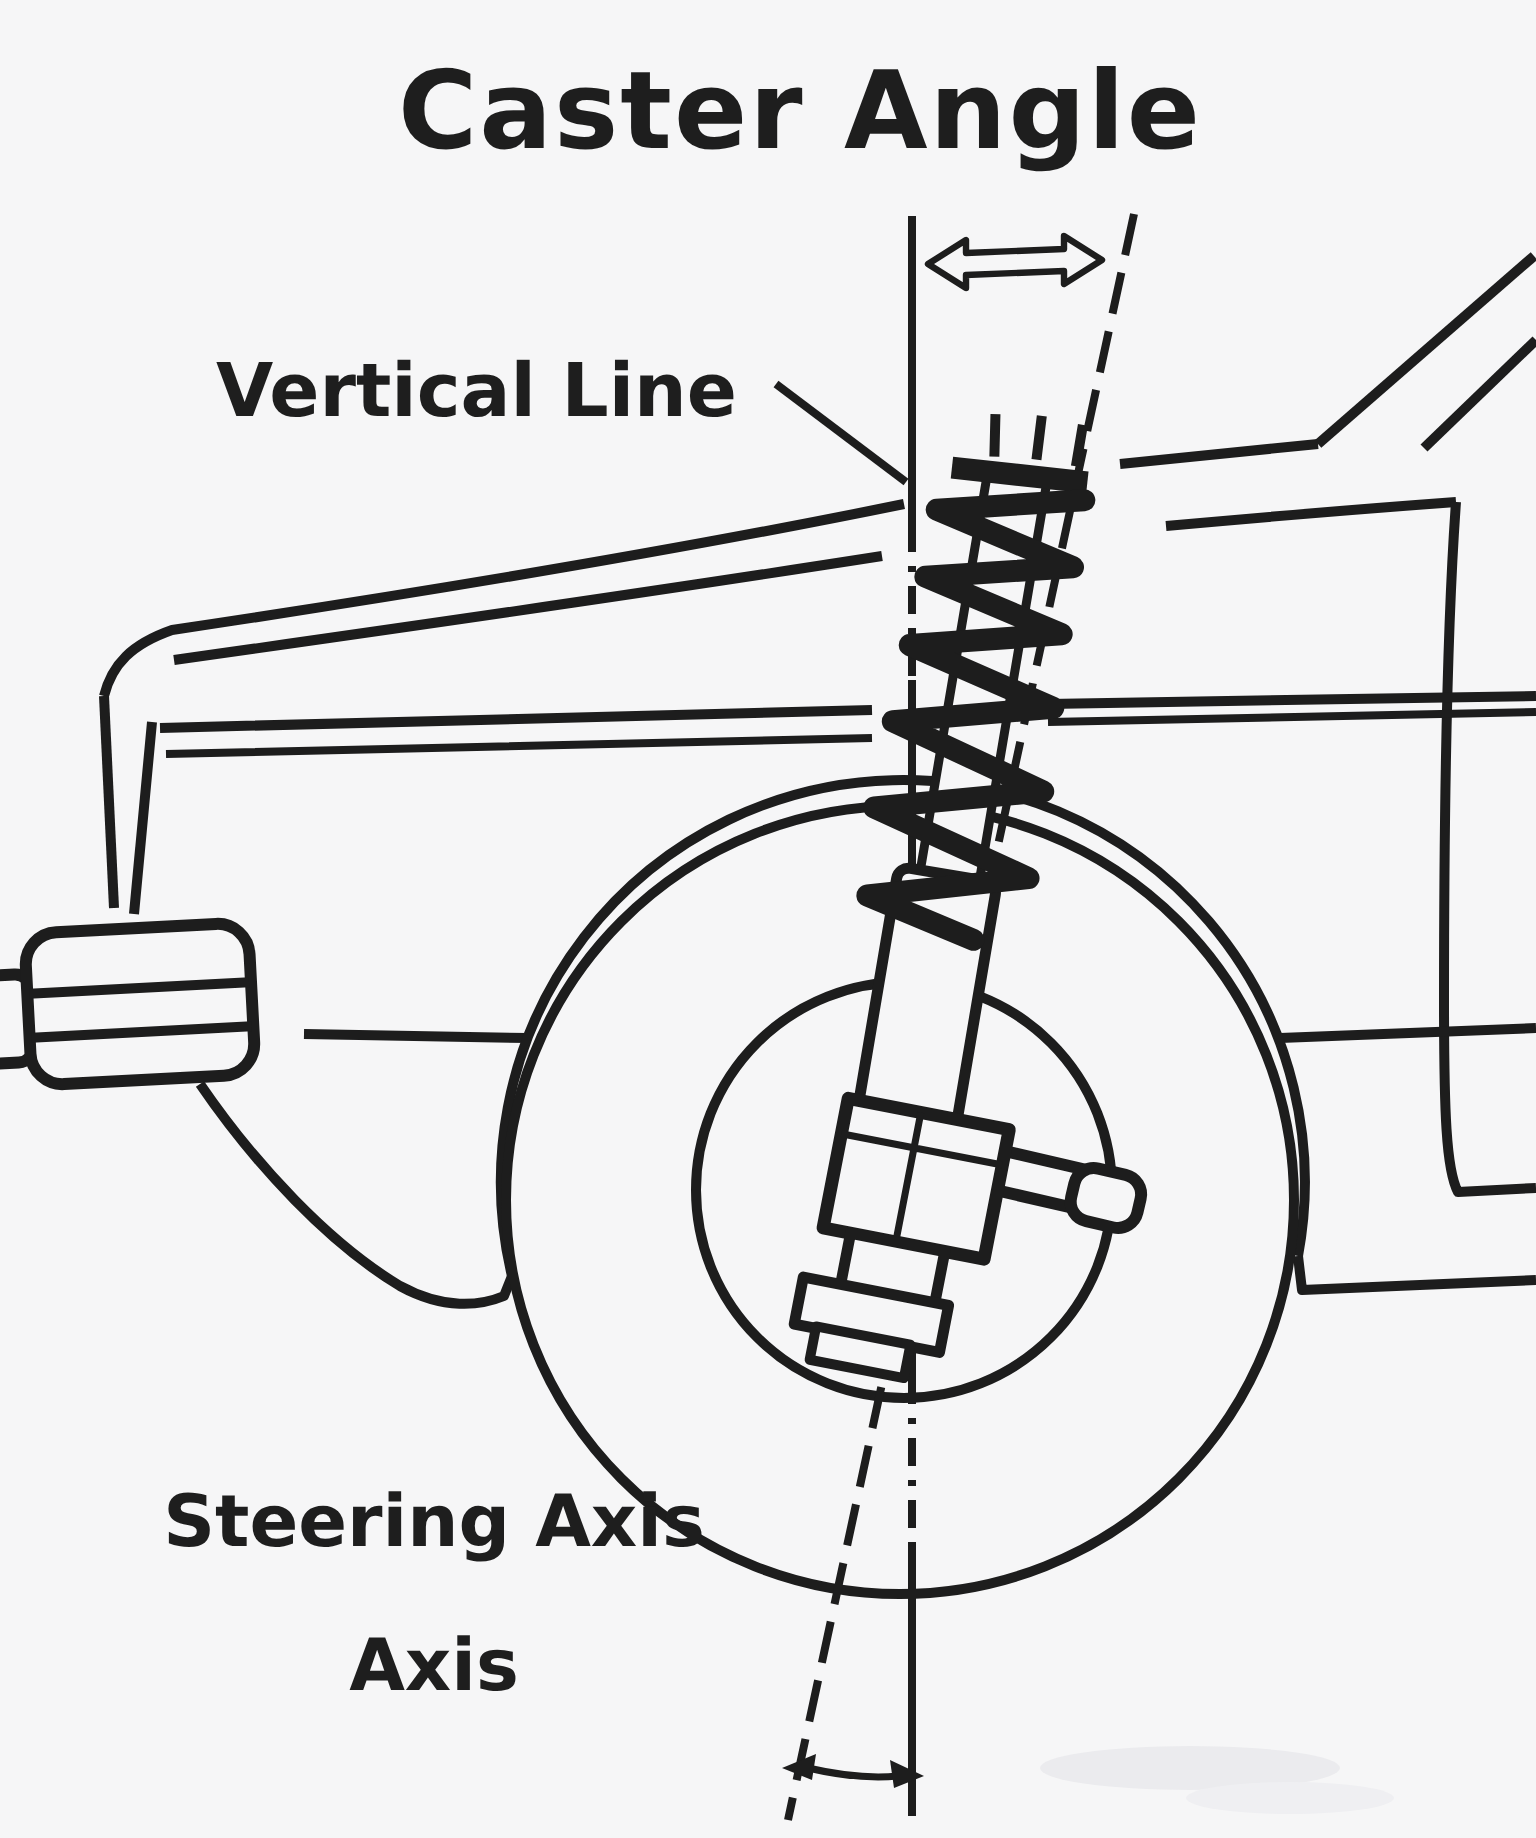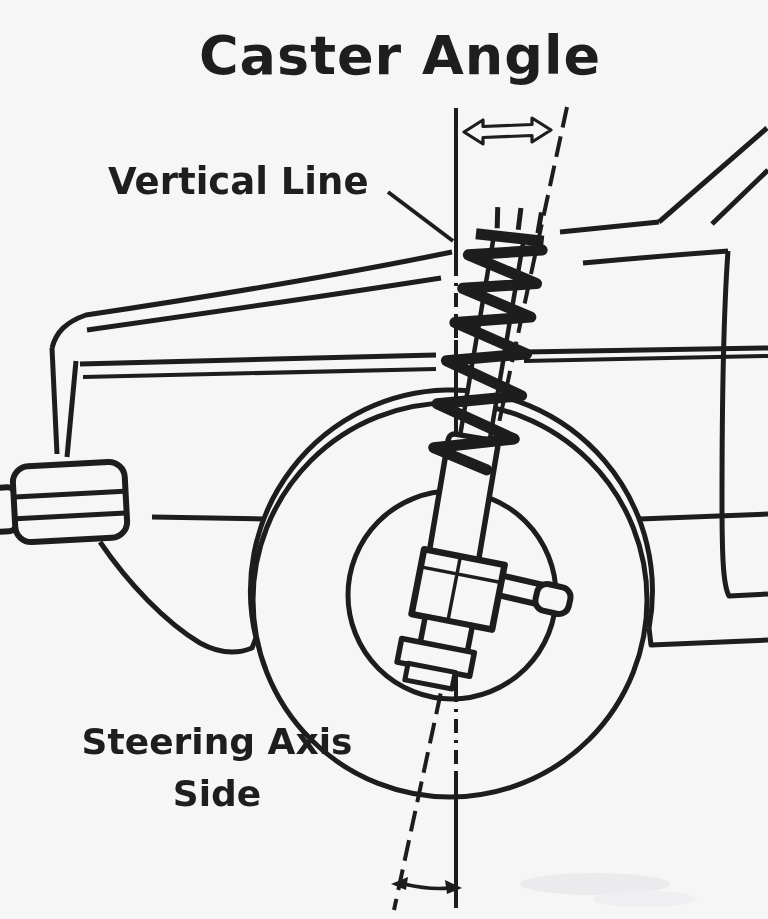--- a/index.html
+++ b/index.html
@@ -16,42 +16,42 @@
     color:#1e1e1e;font-weight:bold;
     white-space:nowrap;
     padding-left:16px;
   }
   .title{
     left:0; top:24px; width:768px;
     text-align:center;
     font-size:54px; letter-spacing:1px;
   }
   .vertical-line-label{
-    left:92px; top:160px;
+    left:92px; top:174px;
     font-size:37px;
   }
   .steering-label{
     left:8px; top:716px; width:386px;
     text-align:center;
     font-size:36px; line-height:52px;
   }
-  .steering-label div{white-space:nowrap;}
+  .steering-label div{white-space:nowrap;margin-top:20px;}
 </style>
 </head>
 <body>
 
 <div class="stage">
 
   <div class="lbl title">Caster Angle</div>
 
   <div class="lbl vertical-line-label">Vertical Line</div>
 
   <div class="lbl steering-label">
     <div>Steering Axis</div>
-    <div>Side</div>
+    <div>Axis</div>
   </div>
 
   <svg class="diagram" width="768" height="919" viewBox="0 0 768 919">
     <g stroke="#1d1d1d" fill="none" stroke-linejoin="round">
 
       <g stroke="none">
         <ellipse cx="595" cy="884" rx="75" ry="11" fill="#ebebee"></ellipse>
         <ellipse cx="645" cy="899" rx="52" ry="8" fill="#efeff2"></ellipse>
       </g>
 

